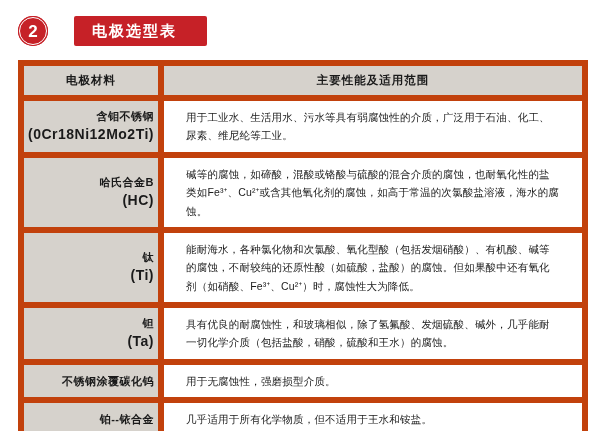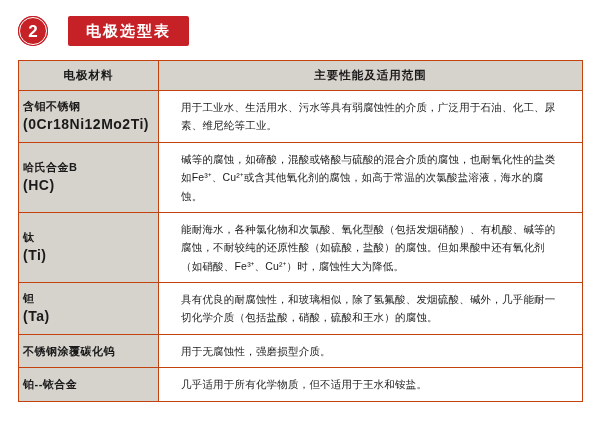--- a/index.html
+++ b/index.html
@@ -46,56 +46,56 @@
     width: 26px;
     height: 26px;
     border-radius: 50%;
     border: 1.5px solid #ffffff;
     display: flex;
     align-items: center;
     justify-content: center;
     line-height: 1;
   }
   .title-bar {
-    margin-left: 20px;
+    margin-left: 26px;
     background: #c62127;
     color: #ffffff;
     font-size: 15px;
     font-weight: bold;
     letter-spacing: 2px;
-    padding: 5px 18px 6px 18px;
+    padding: 5px 30px 6px 18px;
     border-radius: 2px;
     line-height: 1.3;
   }
   
   table.spec {
     width: 564px;
     border-collapse: collapse;
     table-layout: fixed;
     font-size: 10.5px;
   }
   table.spec th,
   table.spec td {
-    border: 1px solid #c2410c;
+    border: 6px solid #c2410c;
     vertical-align: middle;
   }
   table.spec thead th {
     background: #d6d2cc;
     font-size: 11.5px;
     font-weight: bold;
     text-align: center;
     padding: 7px 4px;
     letter-spacing: 1px;
     color: #1a1a1a;
   }
   .col-mat { width: 140px; }
   .col-desc { width: 424px; }
   td.mat {
     background: #d6d2cc;
-    text-align: left;
+    text-align: right;
     font-weight: bold;
     font-size: 11px;
     padding: 6px 4px;
     line-height: 1.5;
     letter-spacing: 0.5px;
   }
   td.mat .sub {
     display: block;
     font-size: 14px;
     font-weight: bold;

